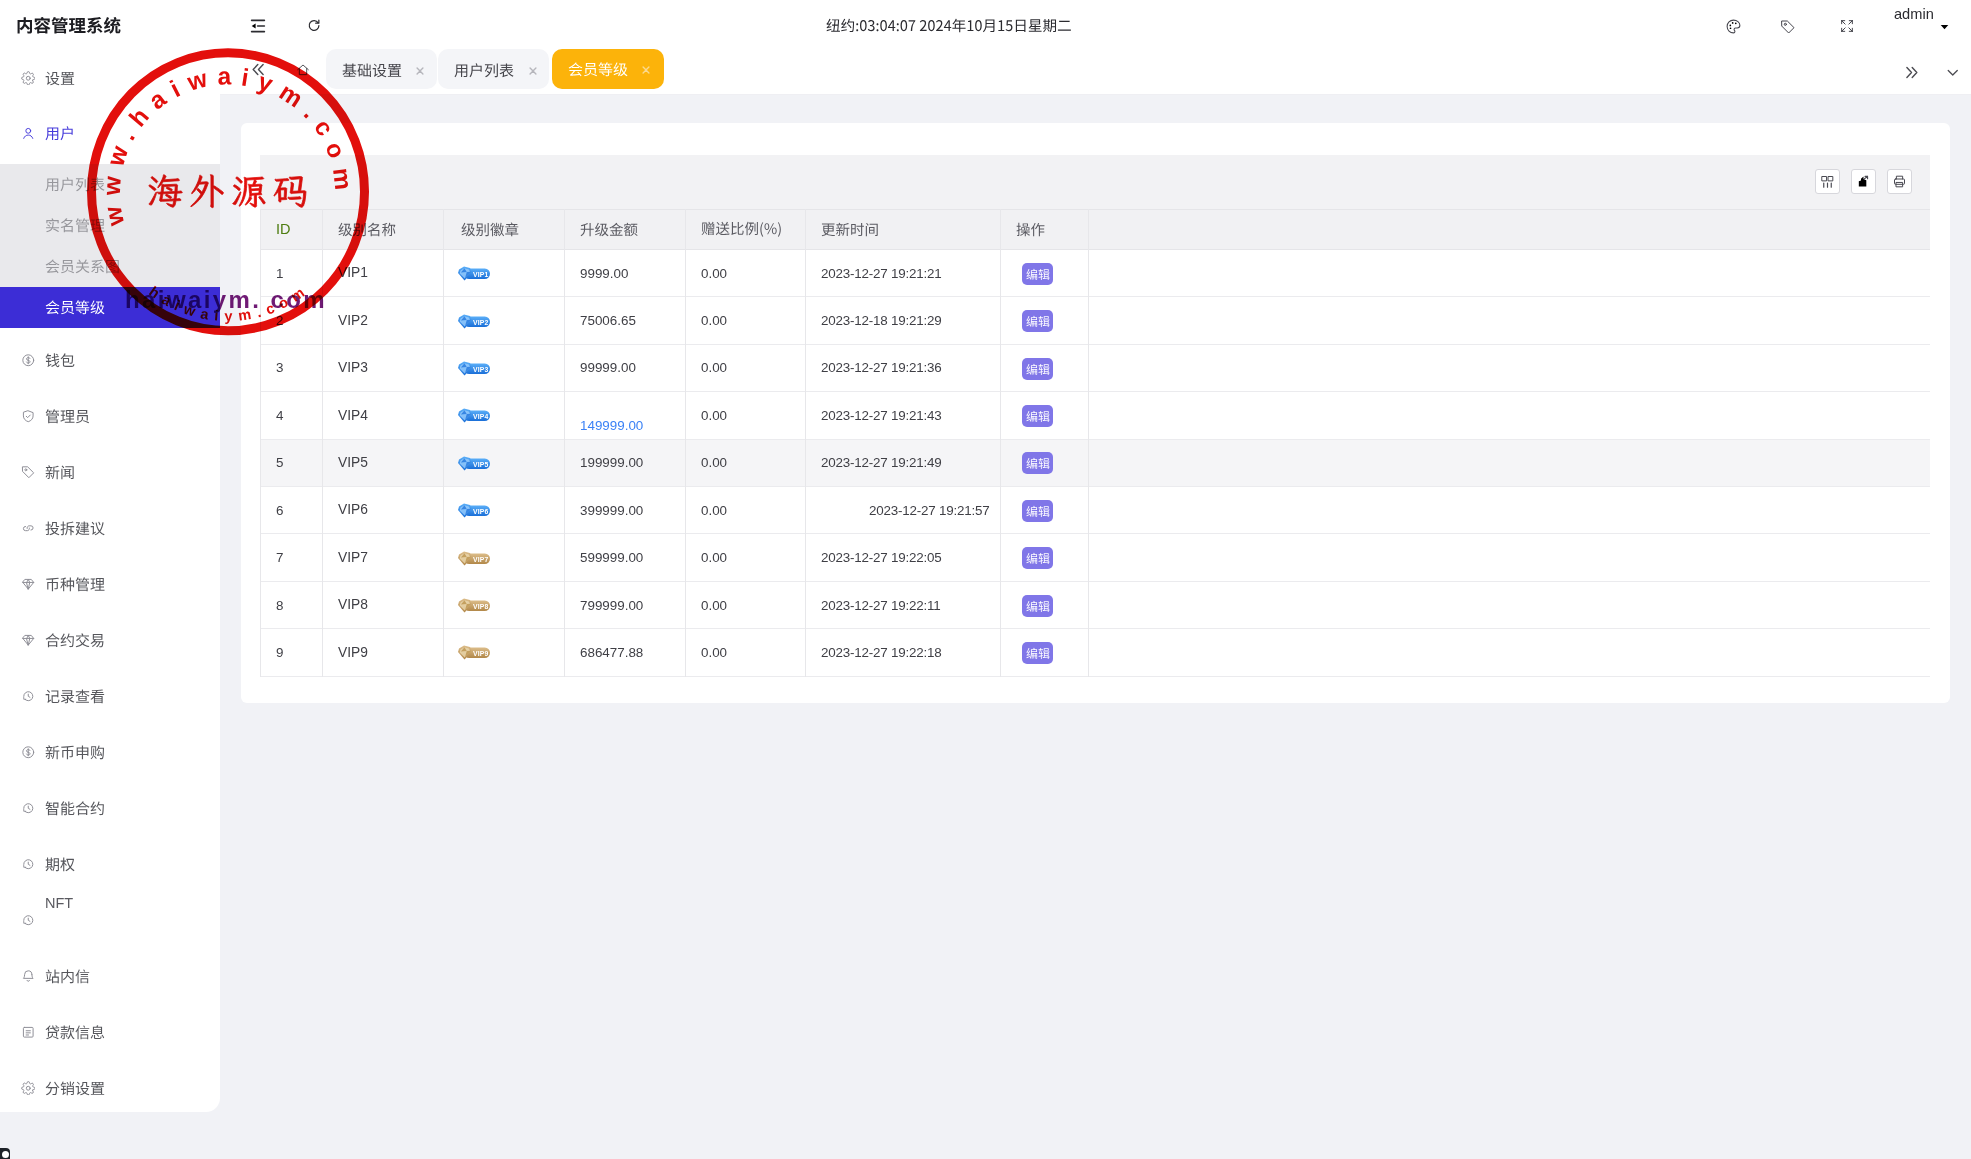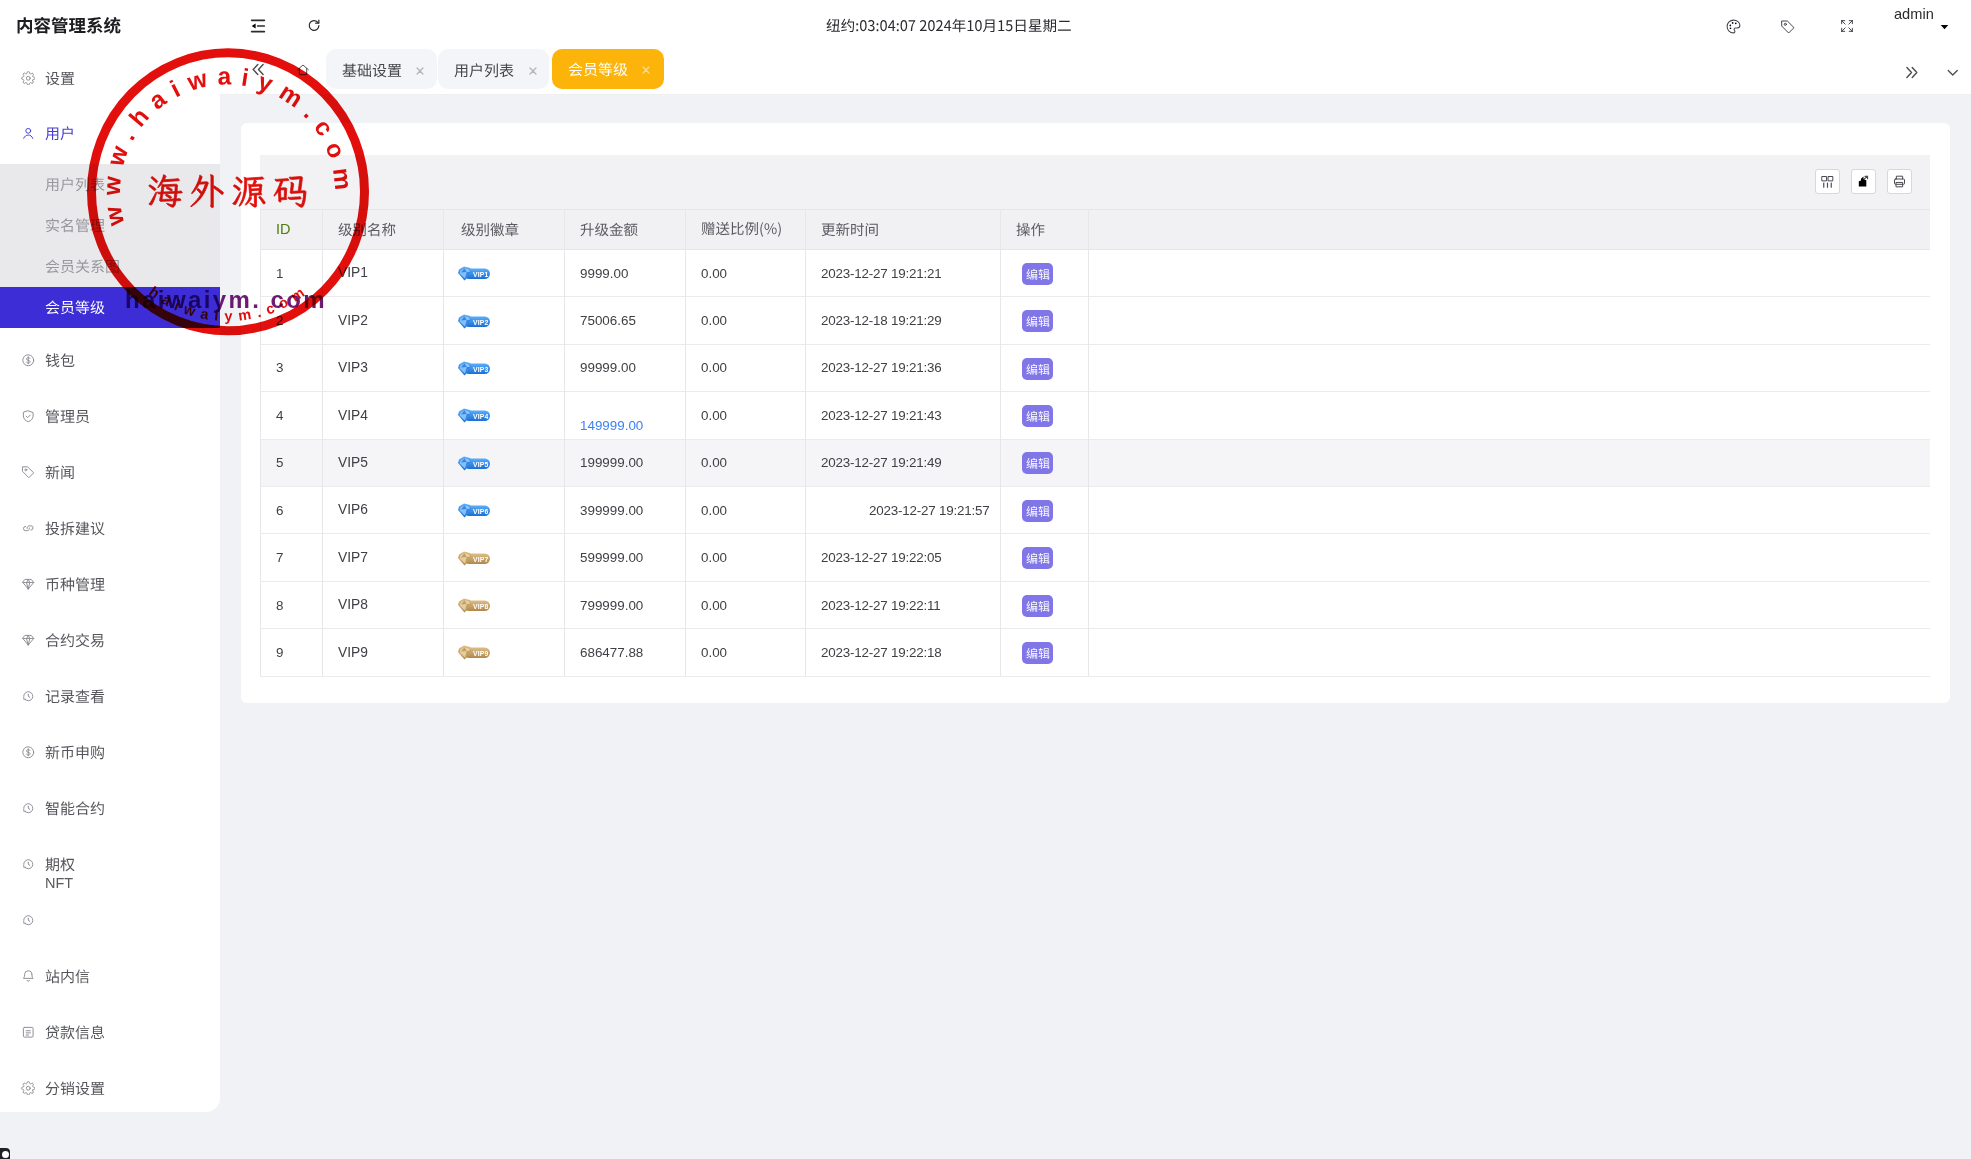--- a/index.html
+++ b/index.html
@@ -388,21 +388,21 @@
     <g transform="scale(0.015000,-0.015000)" fill="#55565b">
       <use href="#gr21"></use>
       <use href="#gr63" x="1000"></use>
     </g>
   </svg>
 <svg style="position:absolute;left:20.5px;top:912.8px" width="14.5" height="14.5" viewBox="0 0 24 24" fill="none" stroke="#8c8c94" stroke-width="1.60" stroke-linecap="round" stroke-linejoin="round">
     <path d="M4.5 12a7.5 7.5 0 1 1 2.2 5.3"></path>
     <path d="M4.5 13.5V17h3.5" stroke-width="1.4"></path>
     <path d="M12 8.5V12l2.8 1.8"></path>
   </svg>
-<div style="position:absolute;left:45.0px;top:873px;font:400 14.5px 'Liberation Sans',sans-serif;color:#5a5a60;letter-spacing:0.0px;line-height:21.8px;white-space:nowrap;">NFT</div>
+<div style="position:absolute;left:45.0px;top:893px;font:400 14.5px 'Liberation Sans',sans-serif;color:#5a5a60;letter-spacing:0.0px;line-height:21.8px;white-space:nowrap;">NFT</div>
 <svg style="position:absolute;left:20.5px;top:968.8px" width="14.5" height="14.5" viewBox="0 0 24 24" fill="none" stroke="#8c8c94" stroke-width="1.60" stroke-linecap="round" stroke-linejoin="round">
     <path d="M18 9a6 6 0 1 0-12 0c0 5-2 6.5-2 6.5h16S18 14 18 9"></path>
     <path d="M10 19a2.2 2.2 0 0 0 4 0"></path>
   </svg>
 <svg style="position:absolute;left:45.0px;top:981.7px;overflow:visible;" width="1" height="1">
     <g transform="scale(0.015000,-0.015000)" fill="#55565b">
       <use href="#gr64"></use>
       <use href="#gr65" x="1000"></use>
       <use href="#gr66" x="2000"></use>
     </g>

